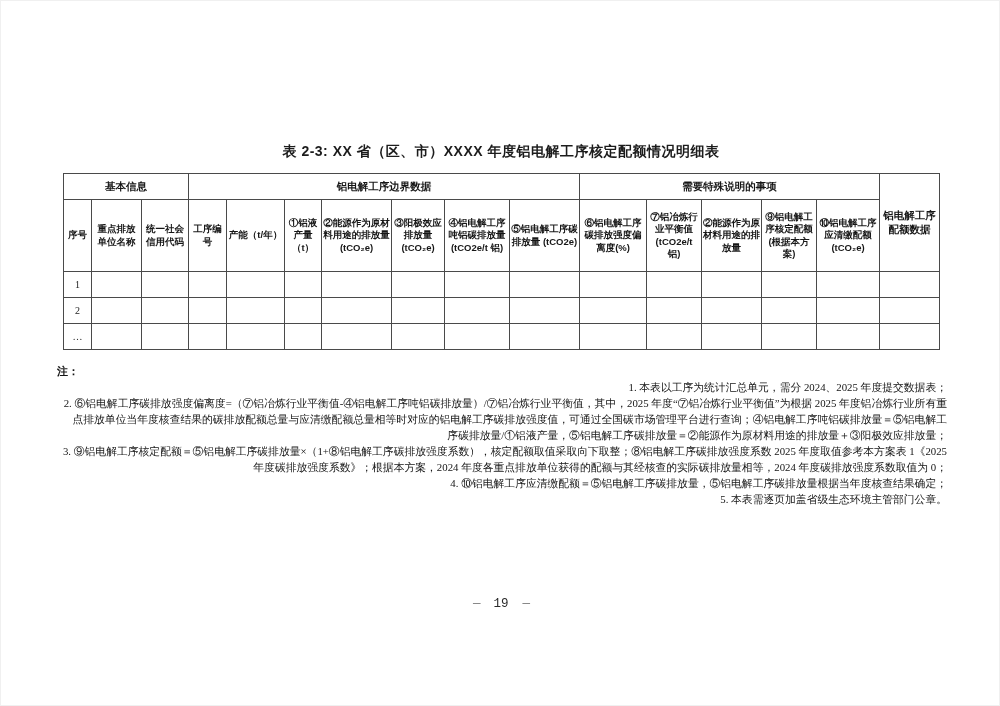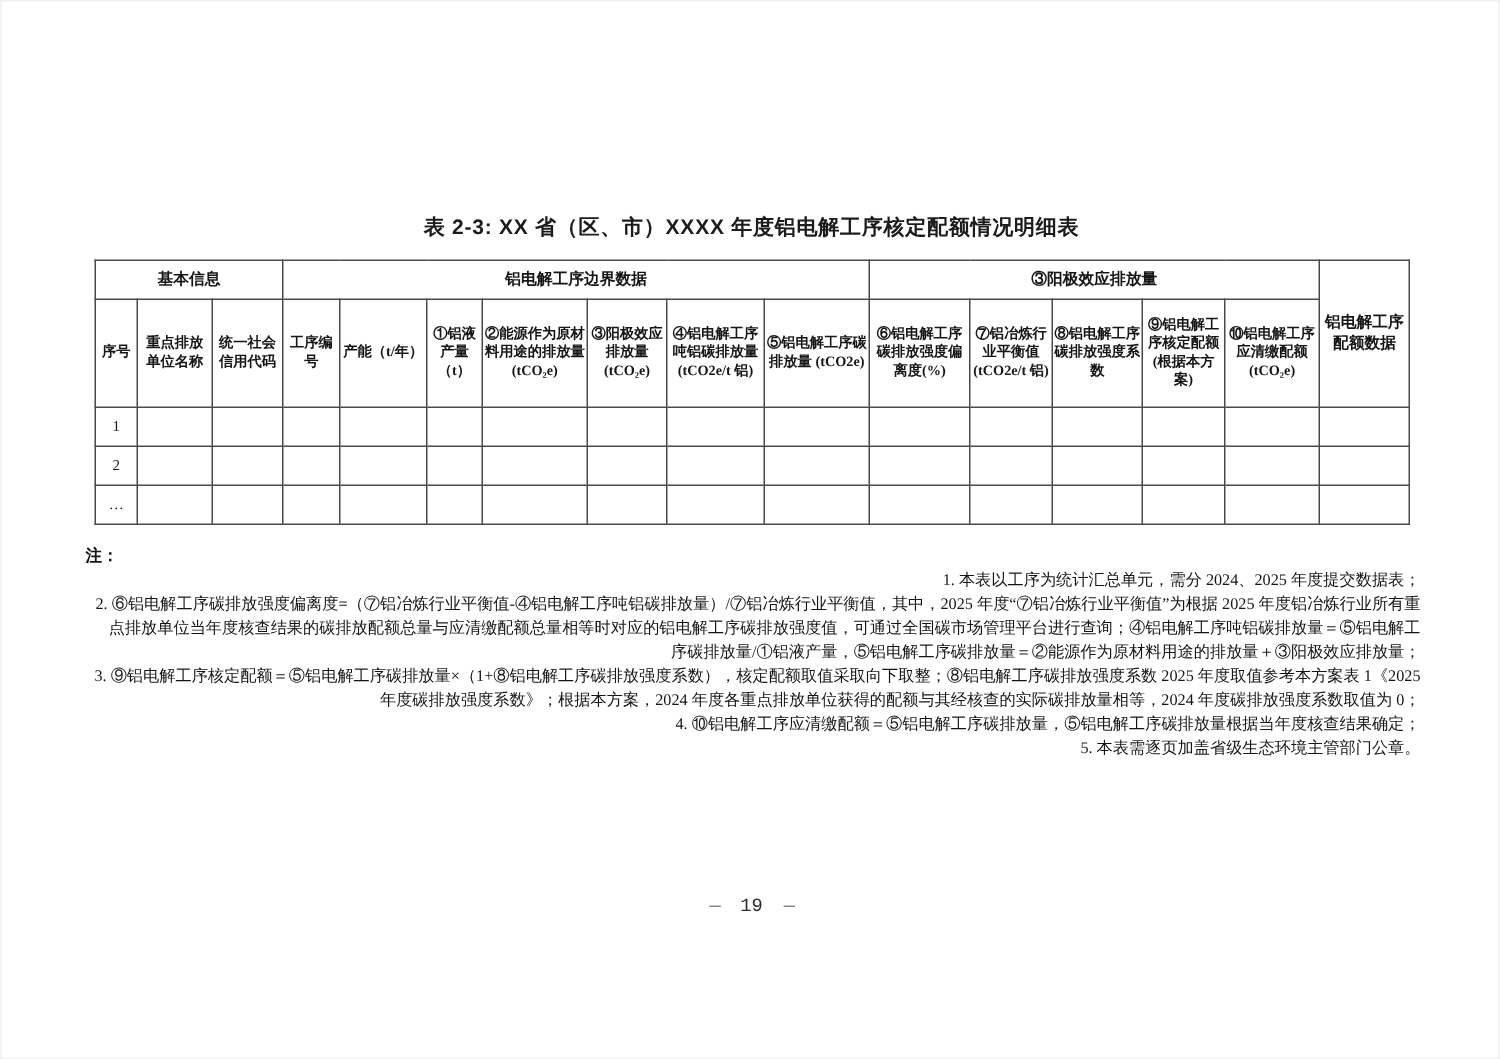--- a/index.html
+++ b/index.html
@@ -11,21 +11,21 @@
     position:absolute; top:142px; left:0; width:1000px;
     text-align:center; font-weight:bold; font-size:14px;
     font-family:"Liberation Sans", sans-serif; letter-spacing:0.5px;
   }
 
   .tbl-wrap { position:absolute; left:62px; top:172px; width:876px; }
   table { border-collapse:collapse; width:876px; table-layout:fixed; }
   th, td { border:1px solid #4a4a4a; overflow:hidden; }
   table { border:1.5px solid #2e2e2e; }
   th {
-    font-family:Liberation Serif, serif;
+    font-family:Liberation Sans, sans-serif;
     font-weight:bold; font-size:9.5px; line-height:1.3;
     text-align:center; vertical-align:middle; padding:2px 1px;
     color:#161616;
   }
   tr.group-row th { height:26px; font-size:10.5px; }
   tr.col-row th { height:72px; }
   td.body-cell { height:26px; font-size:10px; text-align:center; vertical-align:middle;
                  font-family:"Liberation Serif", serif; }
 
   .notes { position:absolute; left:56px; top:362px; width:890px;
@@ -61,37 +61,37 @@
           <col style="width:55px">
         <col style="width:60px">
           <col style="width:55px">
           <col style="width:63px">
         <col style="width:60px">
       </colgroup>
       <tbody>
           <tr class="group-row">
         <th colspan="3">基本信息</th>
         <th colspan="7">铝电解工序边界数据</th>
-        <th colspan="5">③阳极效应排放量</th>
+        <th colspan="5">需要特殊说明的事项</th>
         <th rowspan="2">铝电解工序配额数据</th>
       </tr>
       <tr class="col-row">
         <th>序号</th>
         <th>重点排放单位名称</th>
         <th>统一社会信用代码</th>
         <th>工序编号</th>
         <th>产能（t/年）</th>
         <th>①铝液产量（t）</th>
         <th>②能源作为原材料用途的排放量 (tCO₂e)</th>
         <th>③阳极效应排放量 (tCO₂e)</th>
         <th>④铝电解工序吨铝碳排放量 (tCO2e/t 铝)</th>
         <th>⑤铝电解工序碳排放量 (tCO2e)</th>
         <th>⑥铝电解工序碳排放强度偏离度(%)</th>
         <th>⑦铝冶炼行业平衡值 (tCO2e/t 铝)</th>
-        <th>⑧铝电解工序碳排放强度系数</th>
+        <th>②能源作为原材料用途的排放量</th>
         <th>⑨铝电解工序核定配额 (根据本方案)</th>
         <th>⑩铝电解工序应清缴配额 (tCO₂e)</th>
       </tr>
       <tr>
         <td class="body-cell">1</td>
         <td class="body-cell"></td>
         <td class="body-cell"></td>
         <td class="body-cell"></td>
         <td class="body-cell"></td>
         <td class="body-cell"></td>

